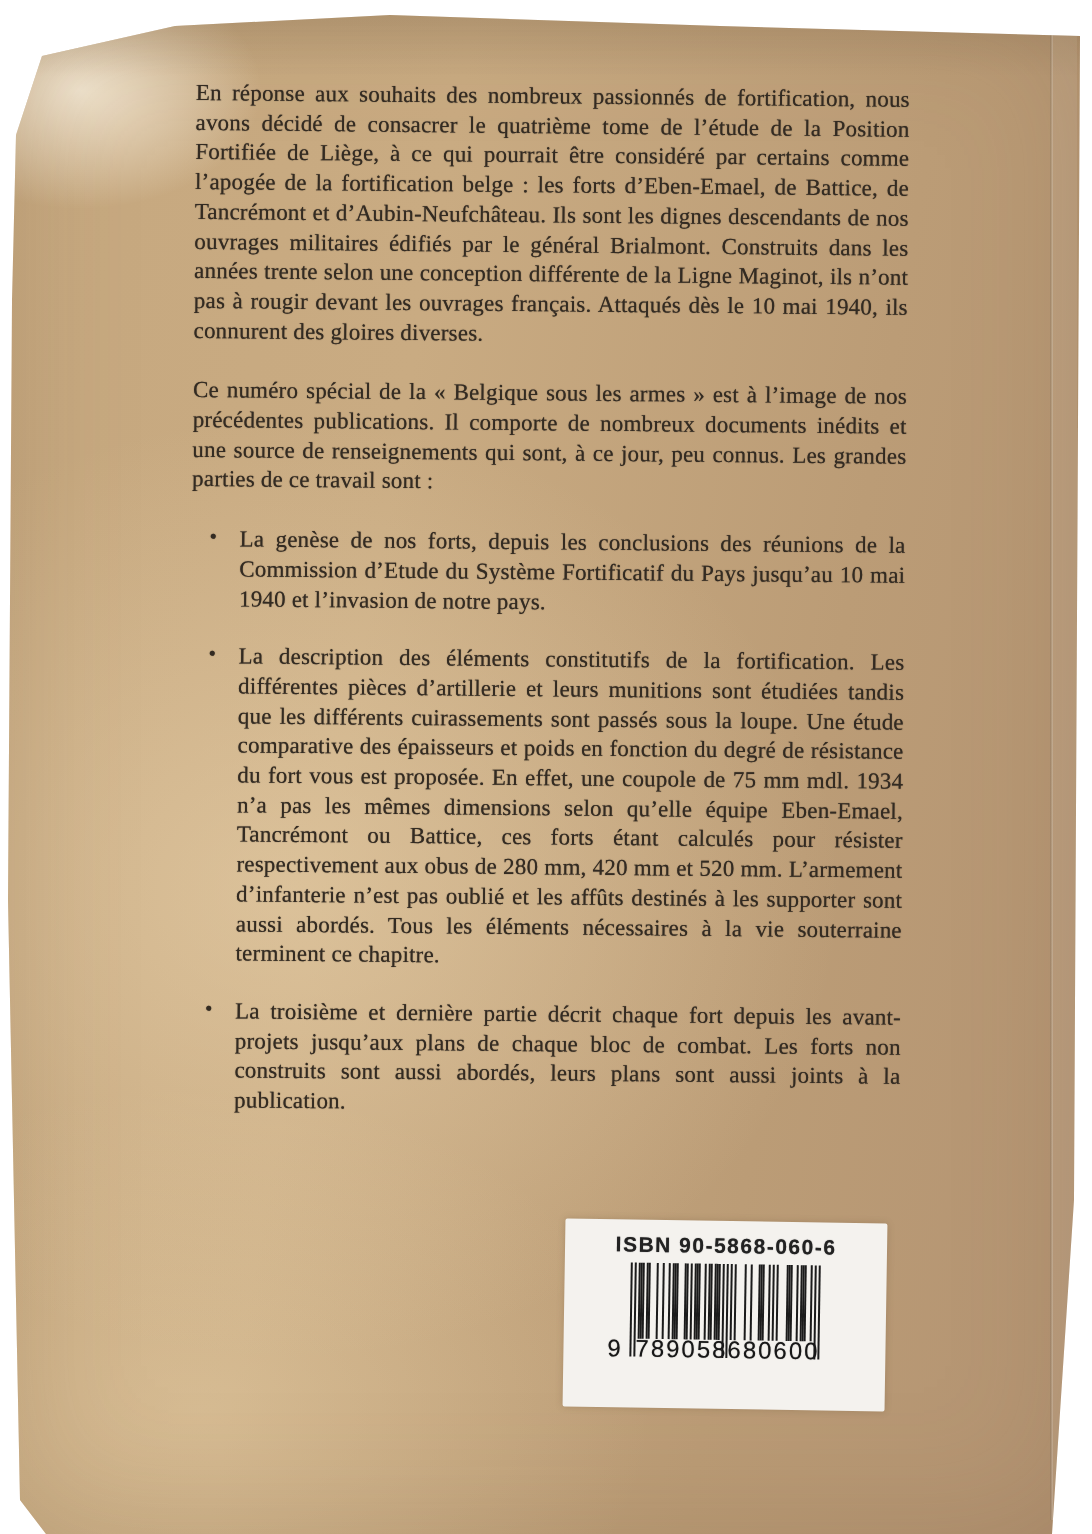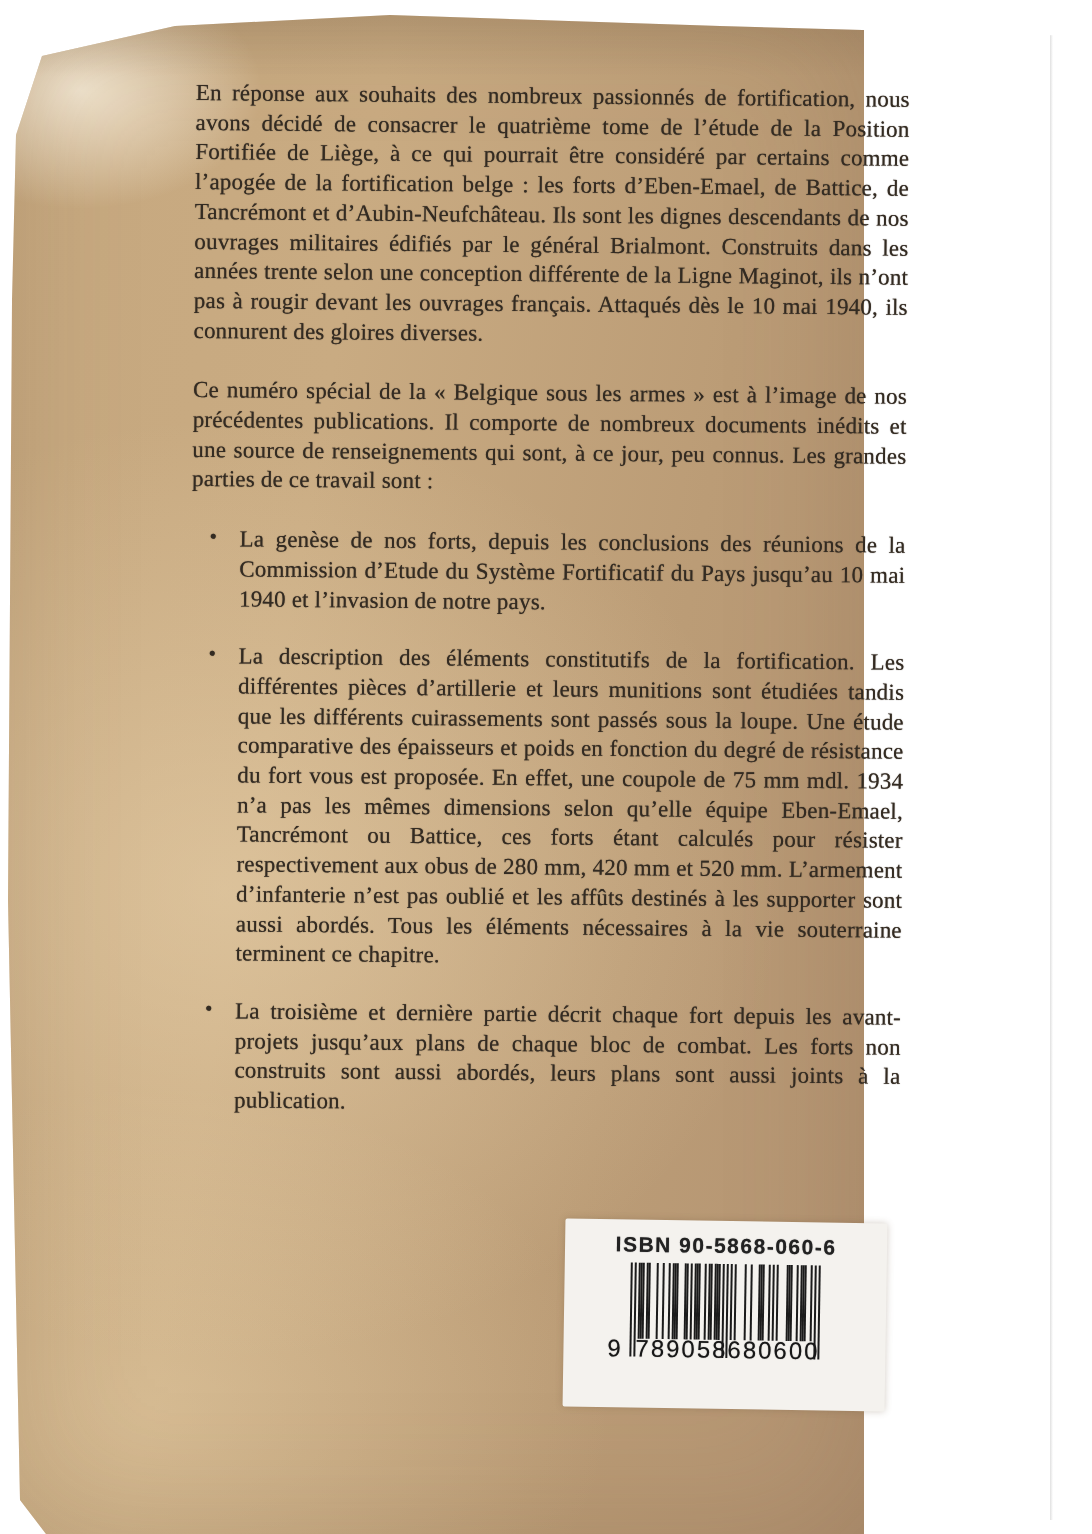--- a/index.html
+++ b/index.html
@@ -2,21 +2,21 @@
 <html style="--ink: #332b22; --label-bg: #f4f2ee; --bar: #1b1b1b;"><head>
 <meta charset="utf-8">
 <style>
   :root{
     --cover-base:#c3a47c; --cover-light:#d8bd94; --cover-dark:#ab8d6c;
     --ink:#332b22; --label-bg:#f4f2ee; --bar:#1b1b1b;
   }
   *{margin:0;padding:0;box-sizing:border-box;}
   html,body{width:1092px;height:1534px;overflow:hidden;background:#ffffff;
     font-family:"Liberation Serif",serif;}
-  .photo{position:relative;width:864px;height:1534px;background:#ffffff;}
+  .photo{position:relative;width:1092px;height:1534px;background:#ffffff;}
   
   .cover{
     position:absolute;inset:0;
     clip-path:polygon(16px 135px,42px 56px,175px 26px,390px 15px,720px 26px,
       1080px 36px,1074px 1200px,1052px 1534px,46px 1534px,20px 1500px,
       8px 900px,12px 300px);
     background:
       linear-gradient(180deg,rgba(90,70,50,0.20),rgba(90,70,50,0) 5%),
       radial-gradient(260px 170px at 80px 90px,rgba(255,248,233,0.75),rgba(255,248,233,0) 70%),
       radial-gradient(900px 760px at 26% 58%,rgba(238,216,178,0.50),rgba(238,216,178,0) 62%),

